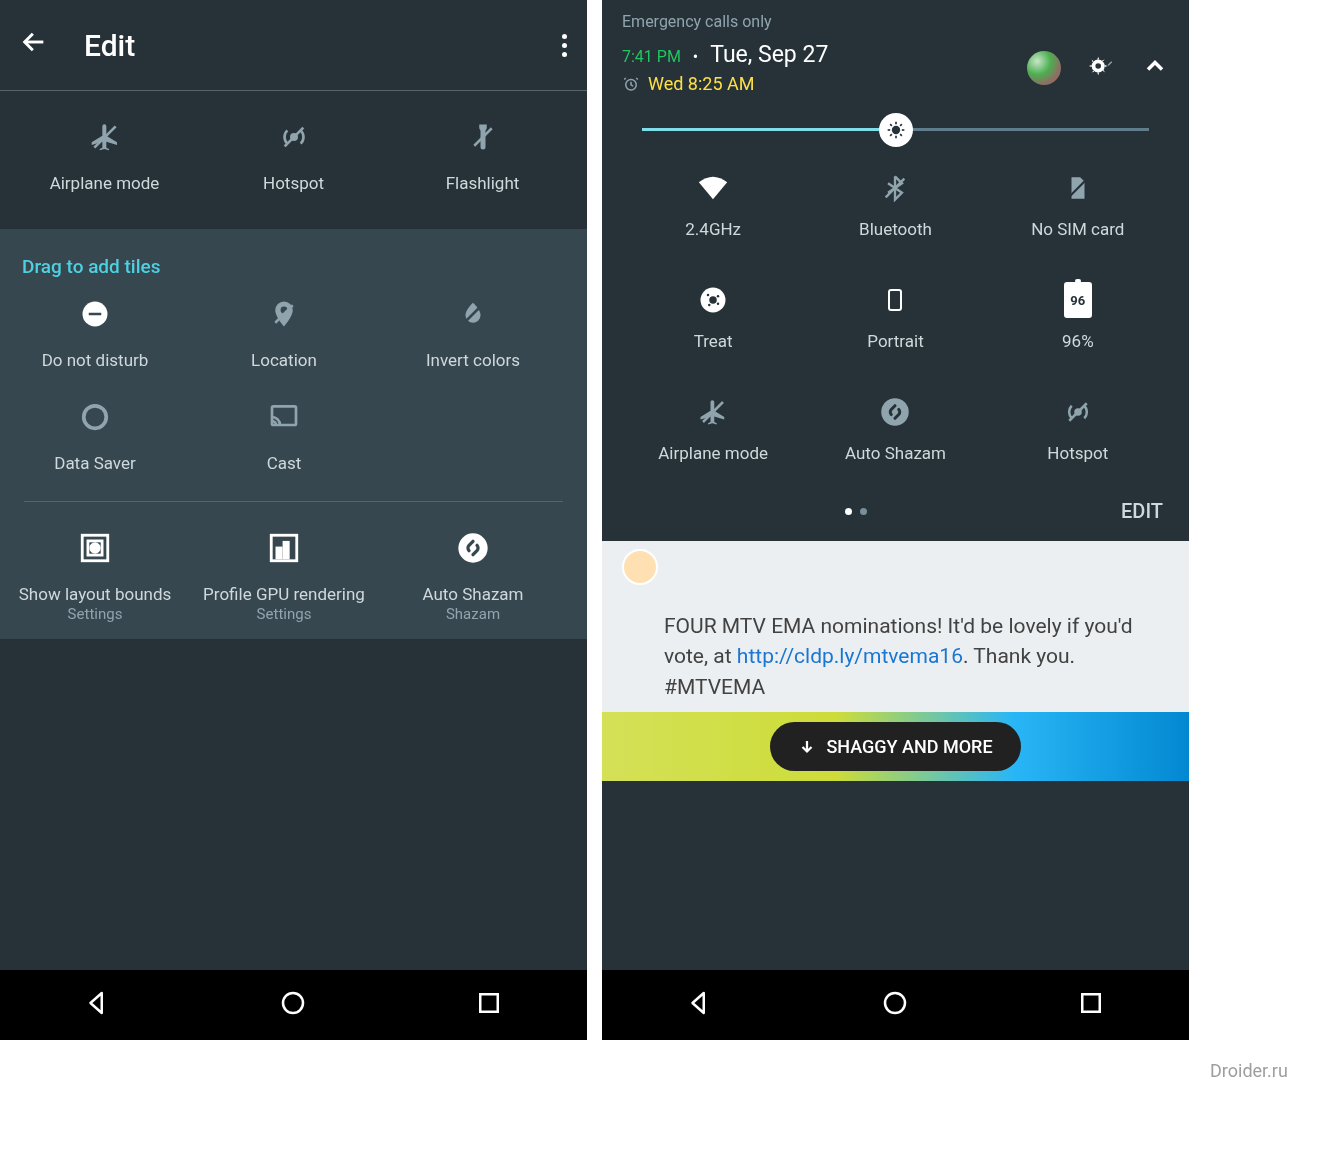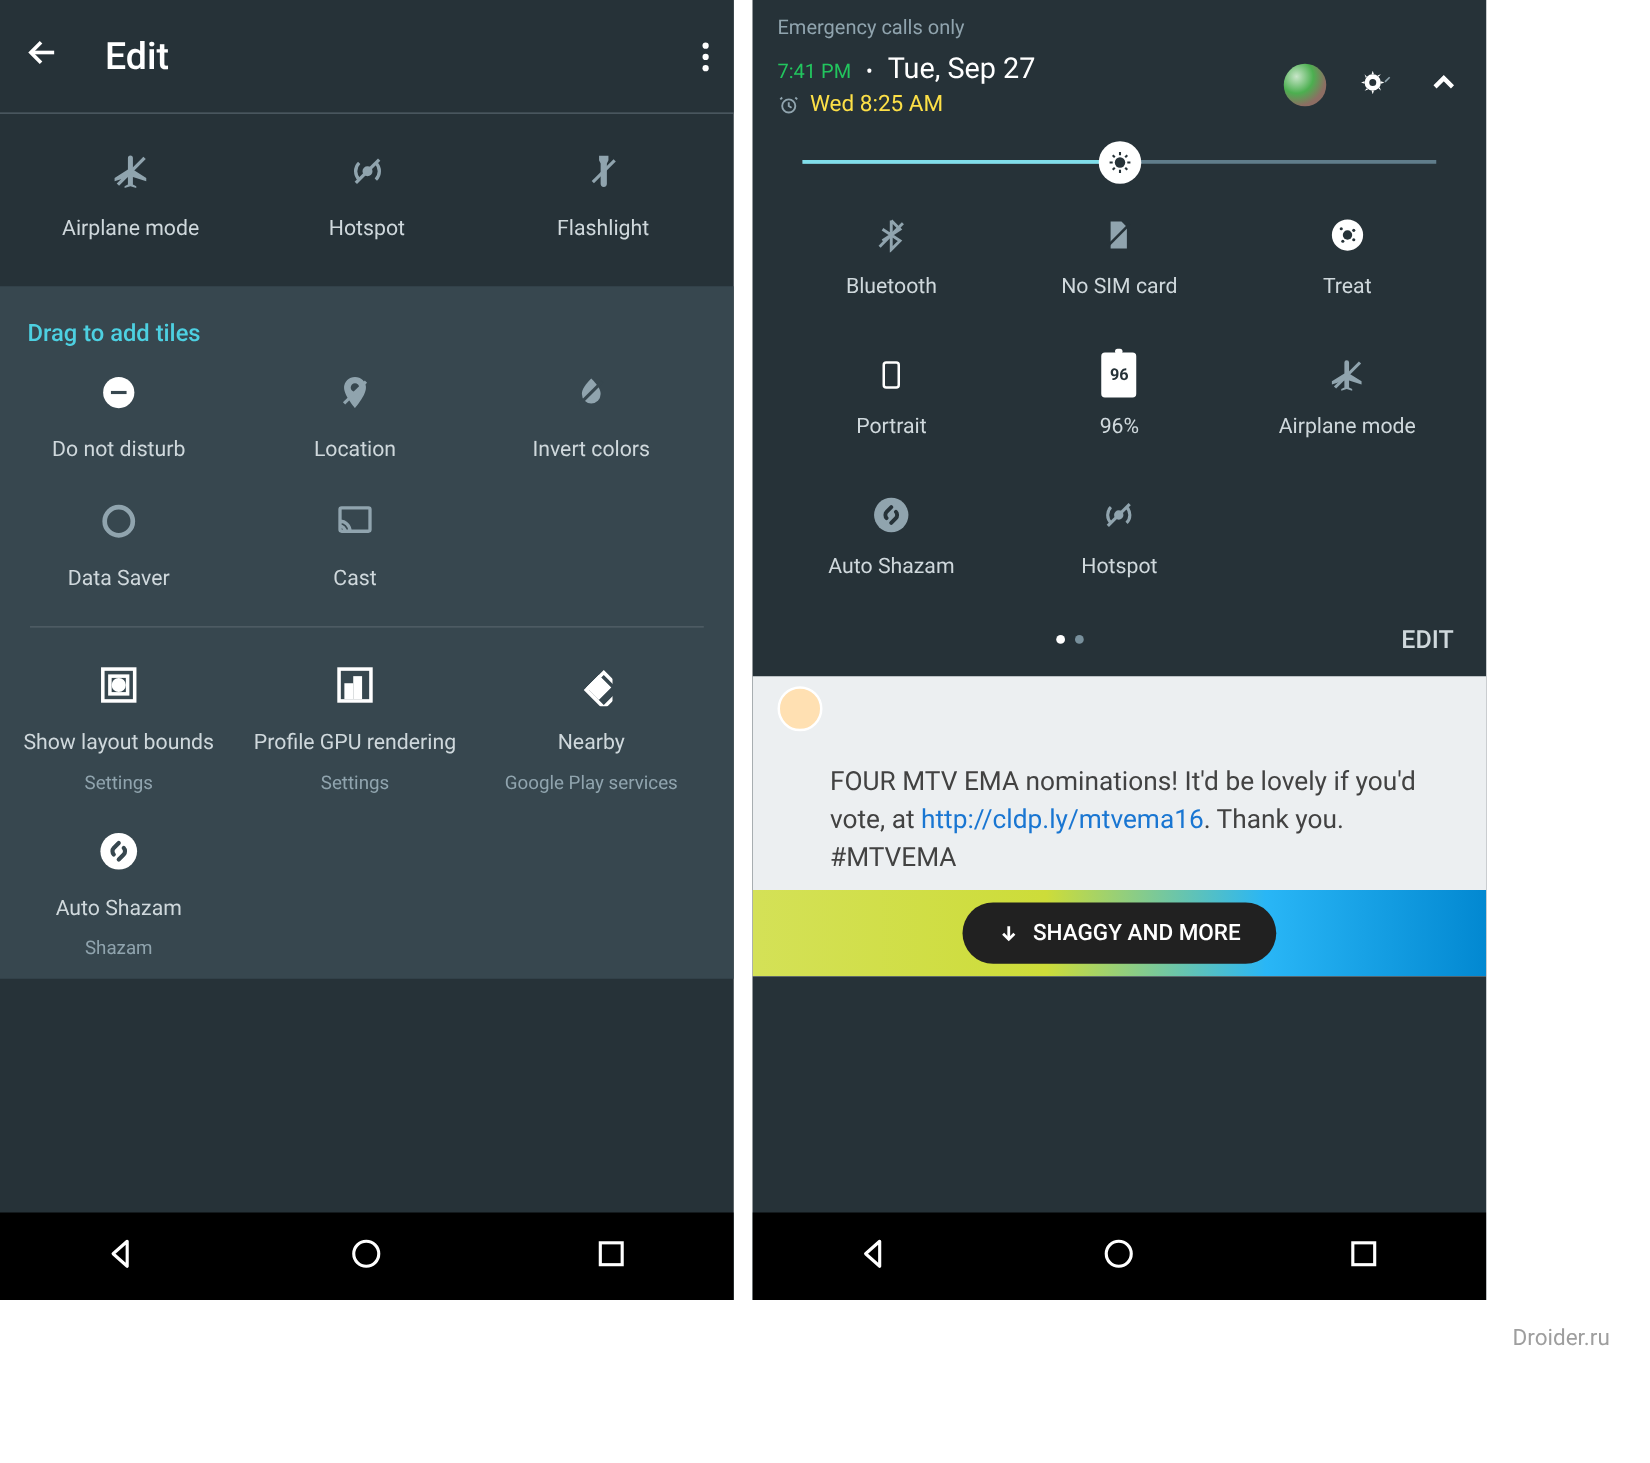--- a/index.html
+++ b/index.html
@@ -44,21 +44,21 @@
   .divider-top { height:1px; background:#55636b; }
 
   .tile-row {
     display:flex; justify-content:space-around; padding: 28px 10px 36px 10px;
   }
   .tile {
     width: 170px; display:flex; flex-direction:column; align-items:center; color:#cfd8dc;
   }
   .tile .icon { width:36px; height:36px; display:flex; align-items:center; justify-content:center; margin-bottom:18px;}
   .tile .label { font-size:17px; text-align:center; line-height:1.2; }
-  .tile .sublabel { font-size:15px; color:#90a4ae; margin-top:12px; }
+  .tile .sublabel { font-size:15px; color:#90a4ae; margin-top:0; }
 
   .drag-section {
     background: #37474f;
     padding-top: 26px;
     flex: 1;
   }
   .drag-title {
     color:#4dd0e1; font-size:19px; font-weight:500; padding: 0 22px 2px 22px;
   }
   .drag-section .tile-grid {
@@ -263,30 +263,20 @@
       <div class="tile bright">
         <div class="icon">
           <svg viewBox="0 0 24 24" width="34" height="34" fill="none" stroke="#fff" stroke-width="2">
               <rect x="3" y="3" width="18" height="18"></rect>
               <rect x="7" y="12" width="3" height="7" fill="#fff"></rect>
               <rect x="12" y="8" width="3" height="11" fill="#fff"></rect>
             </svg>
         </div>
         <div class="label">Profile GPU rendering</div>
         <div class="sublabel">Settings</div>
-      </div>
-      <div class="tile bright">
-        <div class="icon">
-          <svg viewBox="0 0 24 24" width="34" height="34" fill="none" stroke="#fff" stroke-width="2">
-              <rect x="12" y="2" width="14" height="14" transform="rotate(45 12 12)"></rect>
-              <rect x="12" y="6" width="8" height="8" transform="rotate(45 12 12)" fill="#fff"></rect>
-            </svg>
-        </div>
-        <div class="label">Nearby</div>
-        <div class="sublabel">Google Play services</div>
       </div>
       <div class="tile bright">
         <div class="icon">
           <svg viewBox="0 0 24 24" width="32" height="32">
               <circle cx="12" cy="12" r="11" fill="#fff"></circle>
               <path d="M9 14c-1-1-1-3 0-4l3-3M15 10c1 1 1 3 0 4l-3 3" stroke="#37474f" stroke-width="2.5" fill="none" stroke-linecap="round"></path>
             </svg>
         </div>
         <div class="label">Auto Shazam</div>
         <div class="sublabel">Shazam</div>
@@ -358,20 +348,28 @@
               <line x1="17" y1="17" x2="19" y2="19"></line>
               <line x1="5" y1="19" x2="7" y2="17"></line>
               <line x1="17" y1="7" x2="19" y2="5"></line>
             </g>
           </svg>
       </div>
     </div>
   </div>
 
   <div class="qs-grid">
+    <div class="qs-tile bright">
+      <div class="icon">
+          <svg viewBox="0 0 24 24" width="34" height="34" fill="#fff">
+            <path d="M12 20L2 8c3-2.5 7-4 10-4s7 1.5 10 4z"></path>
+          </svg>
+        </div>
+      <div class="label">2.4GHz</div>
+    </div>
     <div class="qs-tile dim">
       <div class="icon">
           <svg viewBox="0 0 24 24" width="28" height="28" fill="none" stroke="#90a4ae" stroke-width="2">
             <path d="M12 2v20l6-6-12-8M12 2l6 6-12 8"></path>
             <line x1="4" y1="20" x2="20" y2="4"></line>
           </svg>
         </div>
       <div class="label">Bluetooth</div>
     </div>
     <div class="qs-tile dim">

